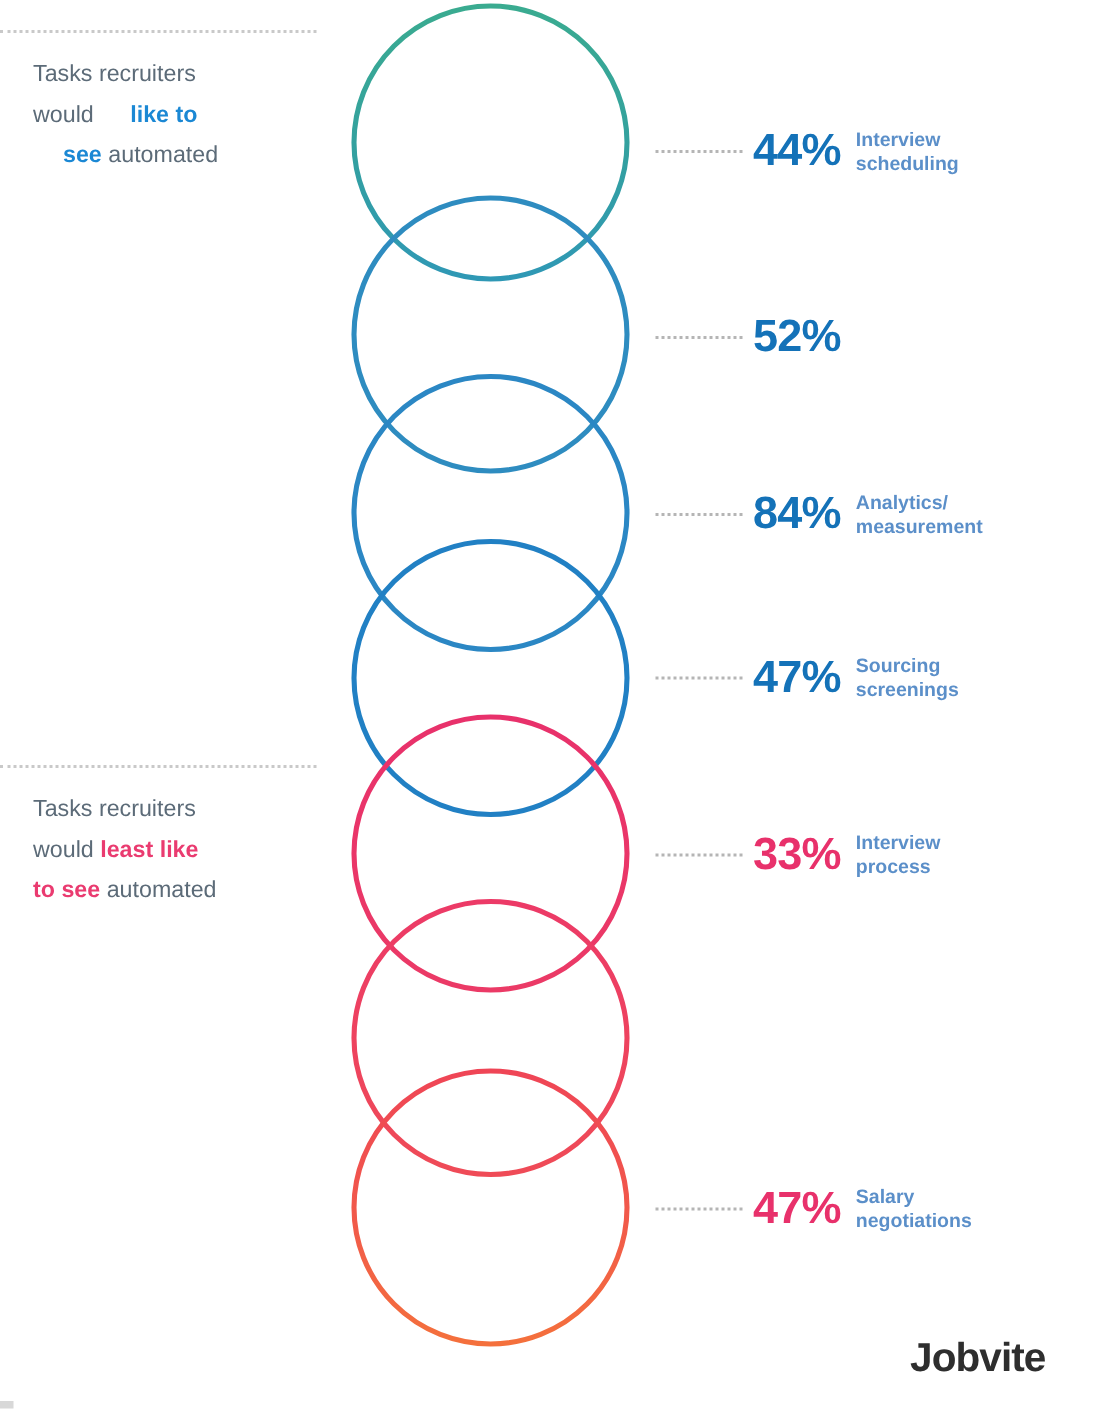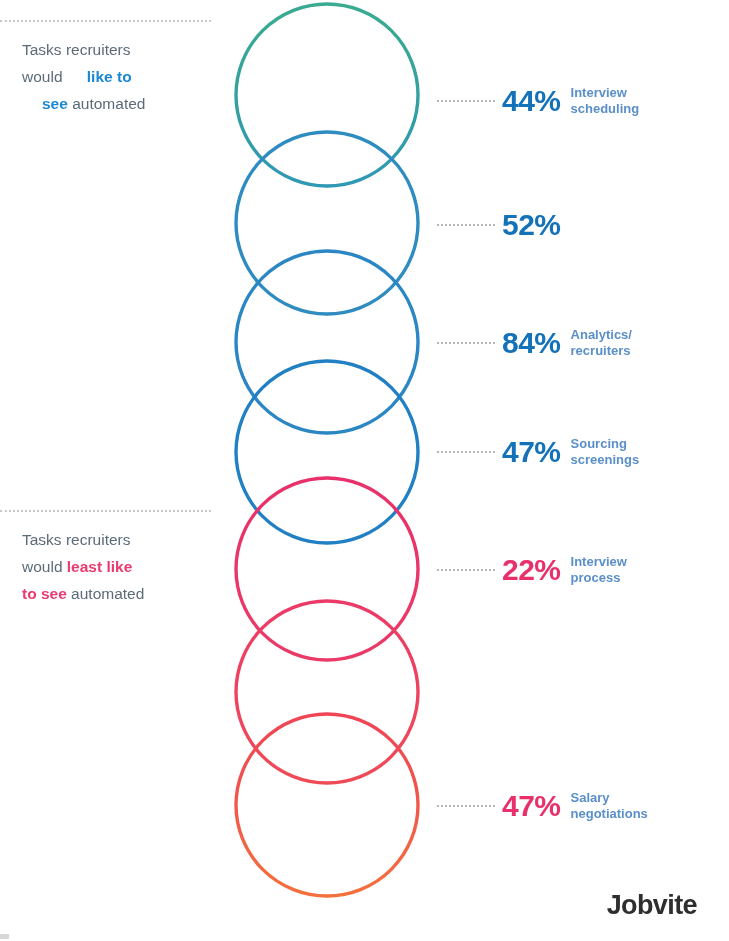--- a/index.html
+++ b/index.html
@@ -158,33 +158,33 @@
 
   <div class="row" style="top:202px">
     <span class="leader"></span>
     <span class="pct blue">52%</span>
   </div>
 
   <div class="row" style="top:320px">
     <span class="leader"></span>
     <span class="pct blue">84%</span>
     <span class="label">Analytics/
-recruiters</span>
+measurement</span>
   </div>
 
   <div class="row" style="top:429px">
     <span class="leader"></span>
     <span class="pct blue">47%</span>
     <span class="label">Sourcing
 screenings</span>
   </div>
 
   <div class="row" style="top:547px">
     <span class="leader"></span>
-    <span class="pct pink">22%</span>
+    <span class="pct pink">33%</span>
     <span class="label">Interview
 process</span>
   </div>
 
 
   <div class="row" style="top:783px">
     <span class="leader"></span>
     <span class="pct pink">47%</span>
     <span class="label">Salary
 negotiations</span>

